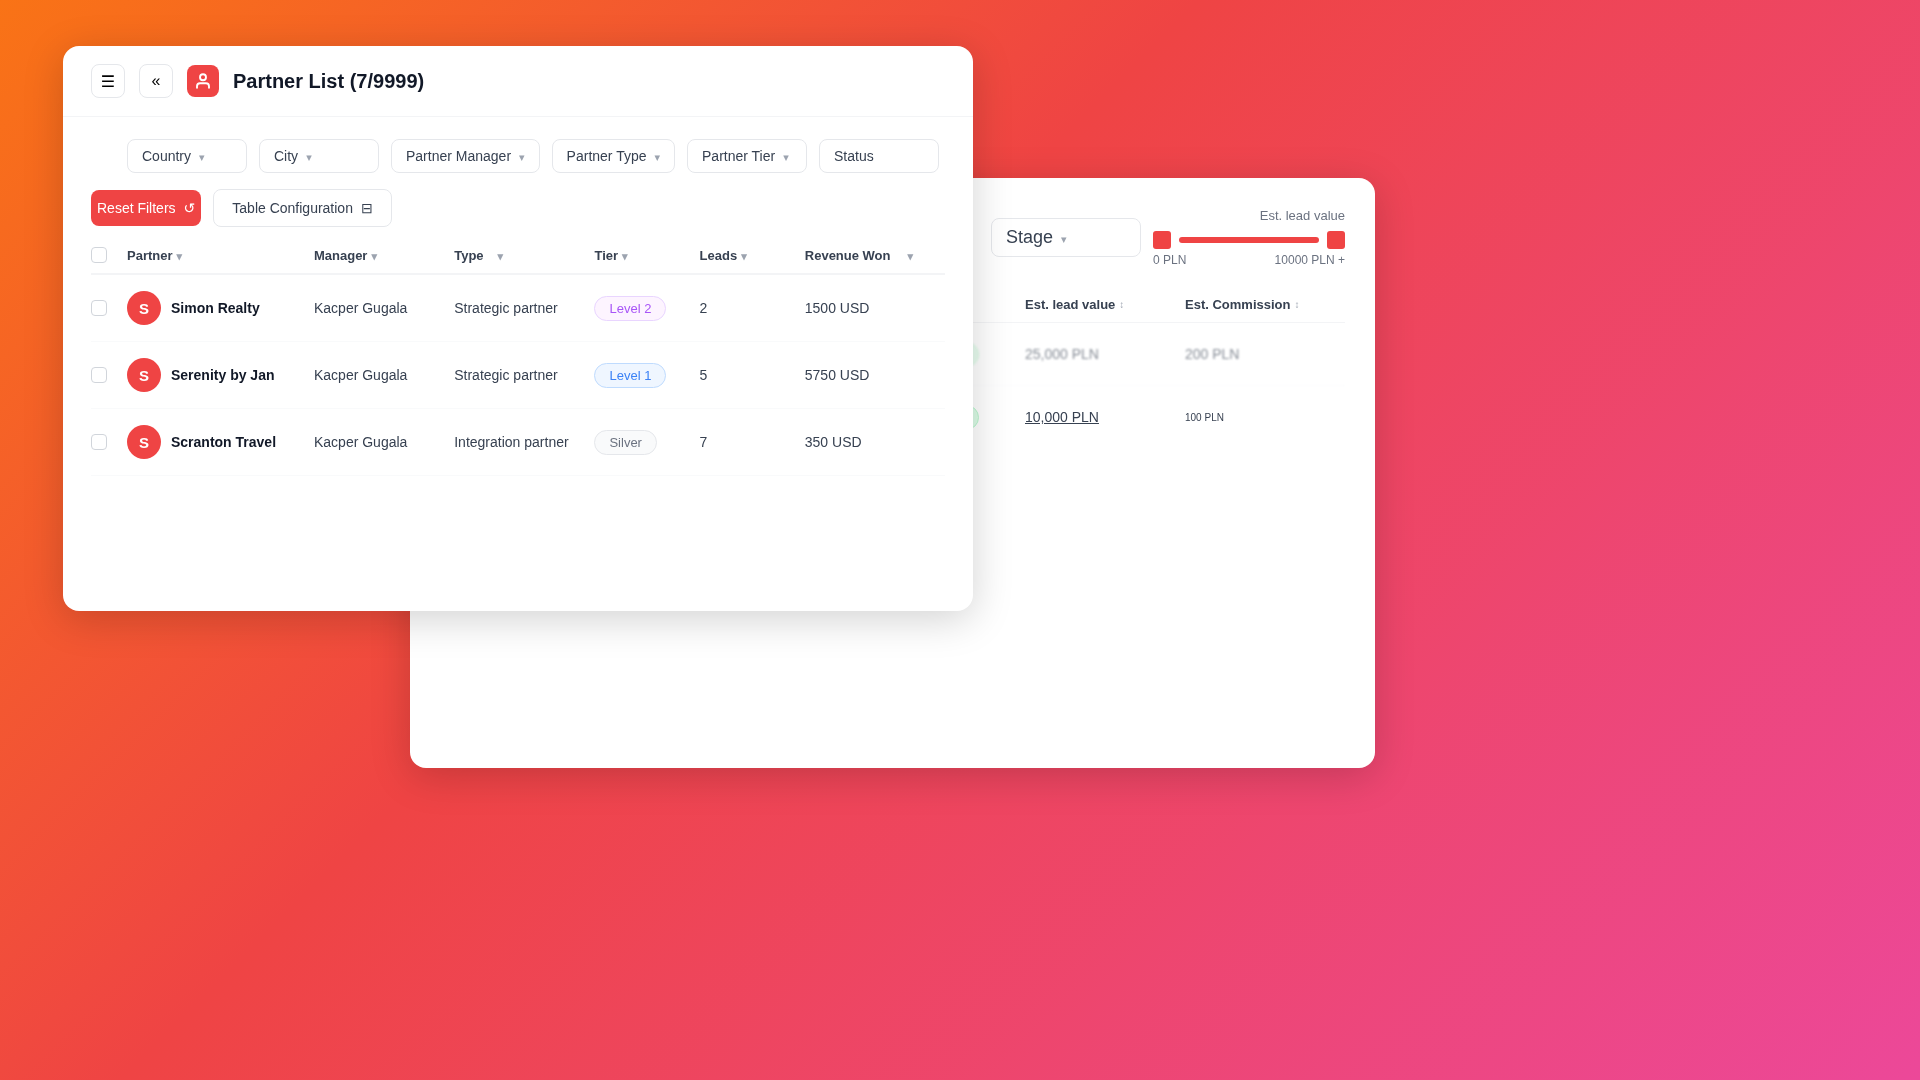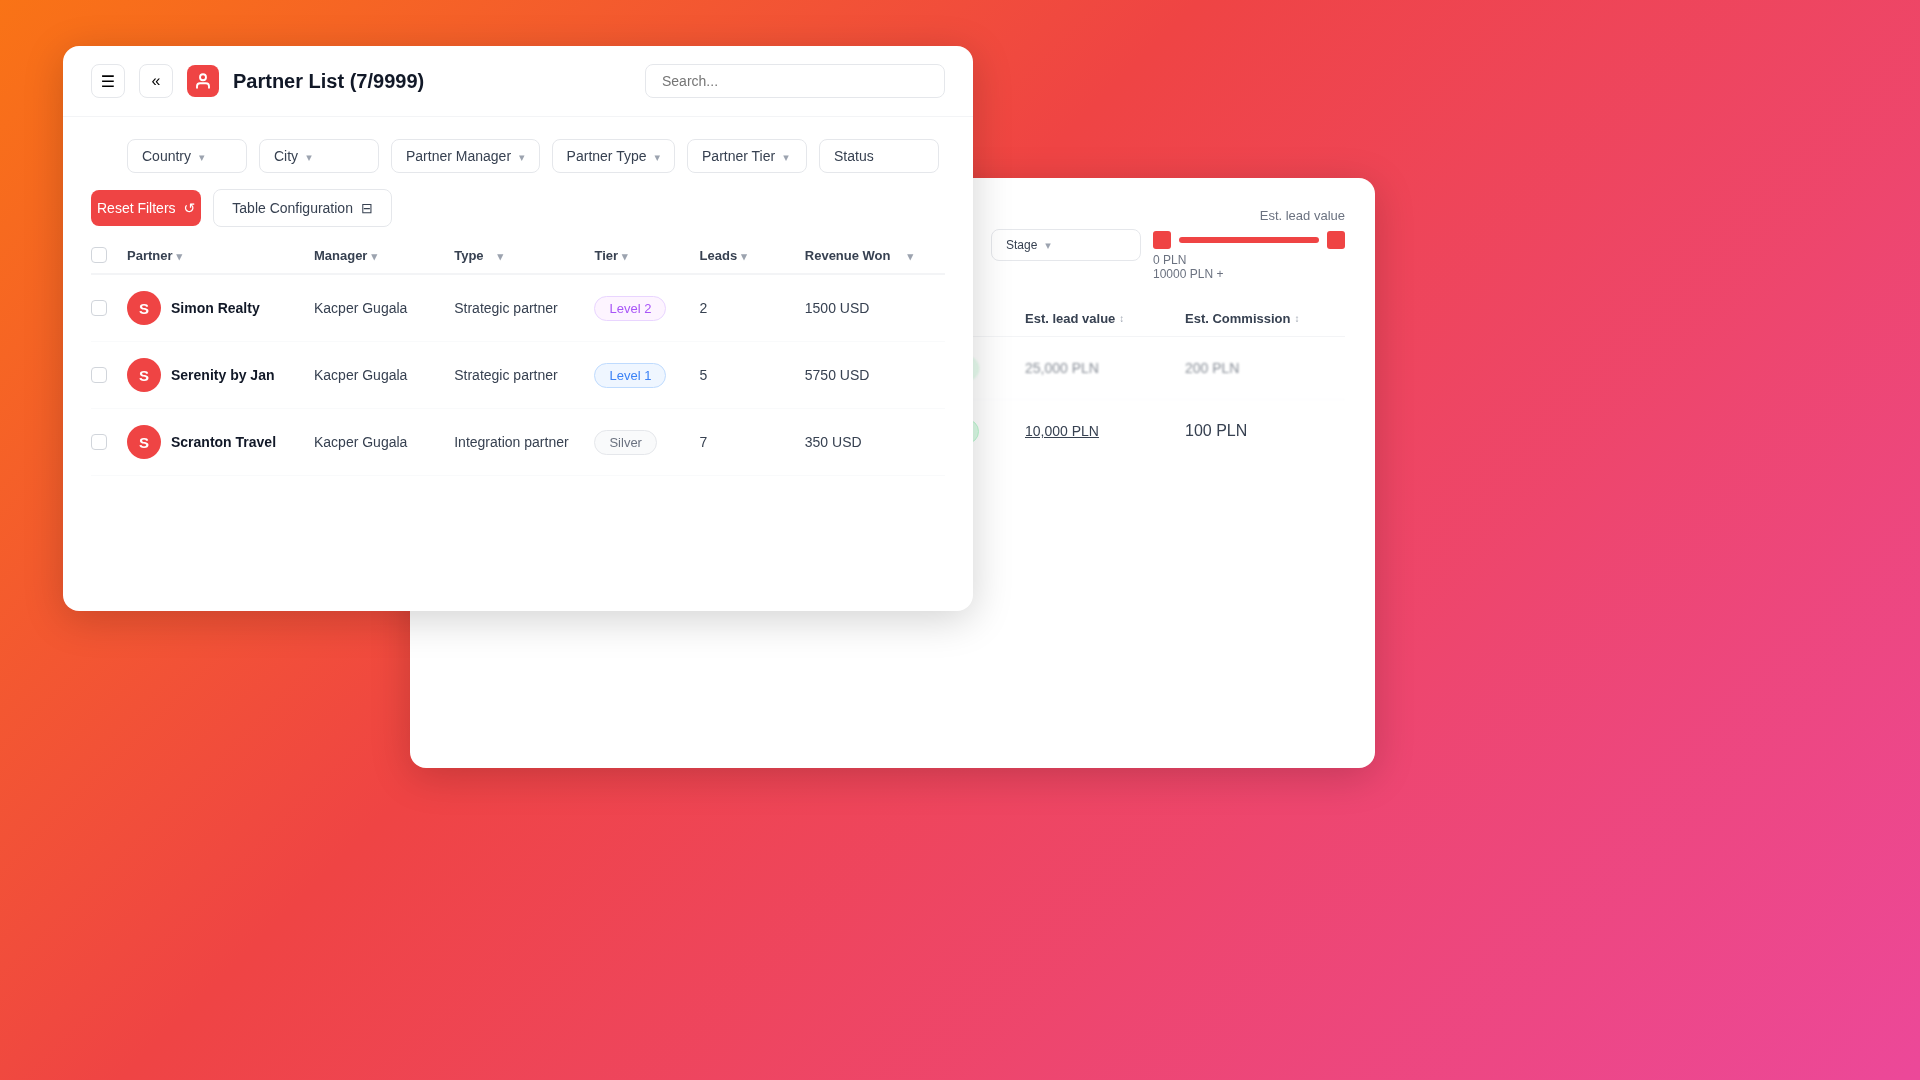--- a/index.html
+++ b/index.html
@@ -35,21 +35,21 @@
       gap: 12px;
       margin-bottom: 20px;
     }
 
     .stage-select {
       display: flex;
       align-items: center;
       border: 1px solid #e5e7eb;
       border-radius: 8px;
       padding: 8px 14px;
-      font-size: 12px;
+      font-size: 18px;
       color: #374151;
       background: #fff;
       gap: 8px;
       min-width: 150px;
     }
 
     .est-lead-value-section {
       margin-left: auto;
     }
 
@@ -91,21 +91,20 @@
       display: inline-block;
       vertical-align: middle;
     }
 
     .range-labels {
       display: flex;
       justify-content: space-between;
       font-size: 12px;
       color: #6b7280;
       margin-top: 4px;
-      flex-direction: column;
     }
 
     .back-card-table-header {
       display: flex;
       align-items: center;
       padding: 10px 0;
       border-bottom: 1px solid #f3f4f6;
       gap: 0;
     }
 
@@ -467,42 +466,41 @@
         <div class="hunion-logo">
           <div class="hunion-flag"></div>
           <div class="hunion-text">HUNION</div>
         </div>
       </div>
       <div style="width:160px; font-size:14px; color:#374151;">Butte Airlines</div>
       <div style="width:130px;">
         <span class="status-accepted">Accepted</span>
       </div>
       <div style="width:160px; font-size:14px; color:#374151;text-decoration:underline;">10,000 PLN</div>
-      <div style="width:160px; font-size:16px; color:#374151;">100 PLN</div>
+      <div style="width:160px; font-size:10px; color:#374151;">100 PLN</div>
     </div>
   </div>
 </div>
 
 <div class="front-card">
 
   <div class="front-header">
     <div class="menu-btn">
       <span>☰</span>
     </div>
     <div class="back-btn">
       <span>«</span>
     </div>
     <div class="partner-icon-header">
       <svg width="18" height="18" viewBox="0 0 24 24" fill="none" stroke="white" stroke-width="2.5" stroke-linecap="round" stroke-linejoin="round">
         <path d="M20 21v-2a4 4 0 0 0-4-4H8a4 4 0 0 0-4 4v2"></path>
         <circle cx="12" cy="7" r="4"></circle>
       </svg>
     </div>
     <h1 class="header-title">Partner List (7/9999)</h1>
-    <input class="header-search" type="text" placeholder="Search..." style="">
   </div>
 
   <div class="filters-row">
     <div class="filter-dropdown">
       <span>Country</span>
       <span class="chevron-down"></span>
     </div>
     <div class="filter-dropdown">
       <span>City</span>
       <span class="chevron-down"></span>

